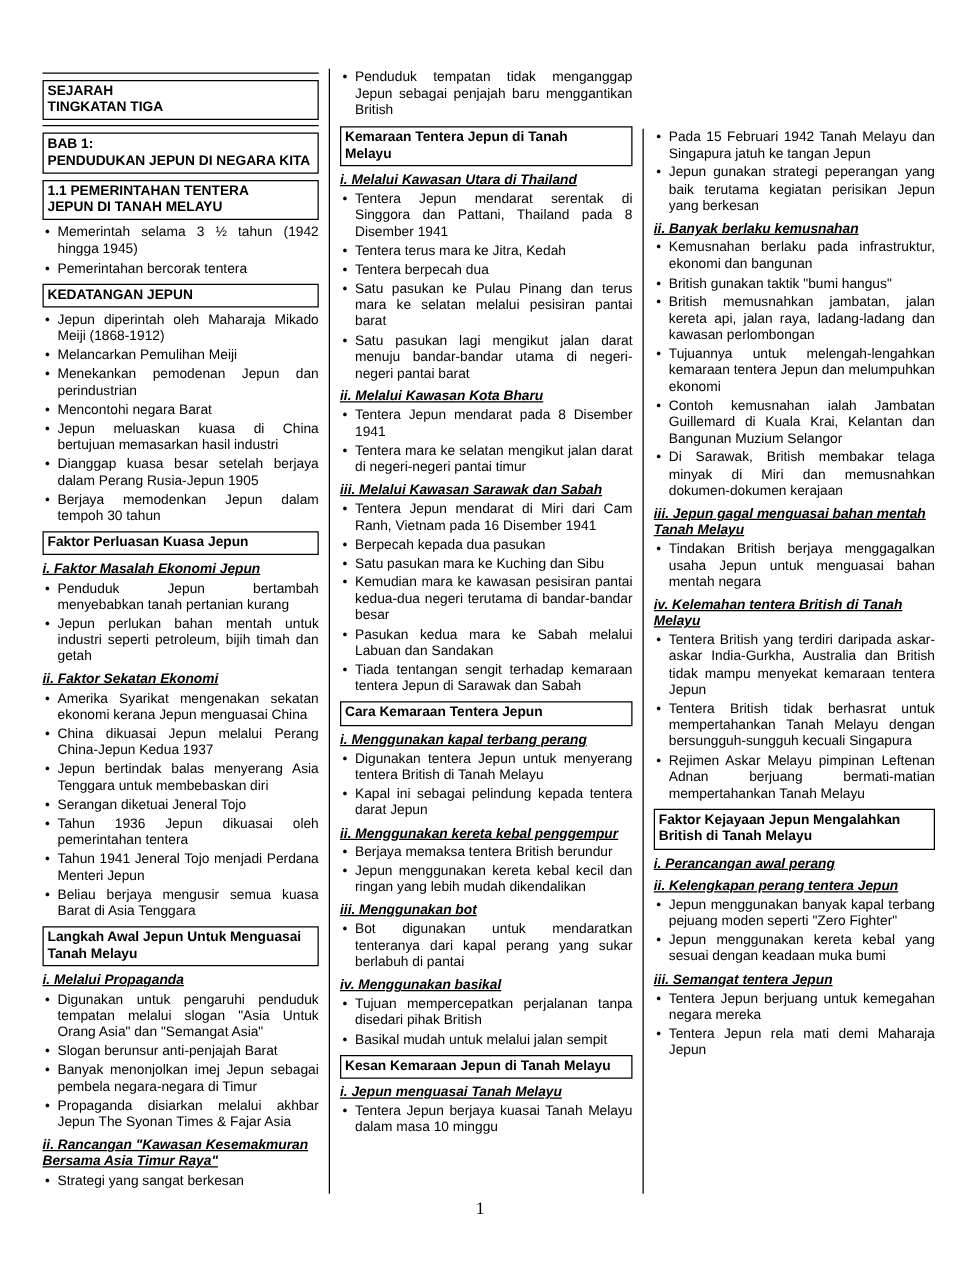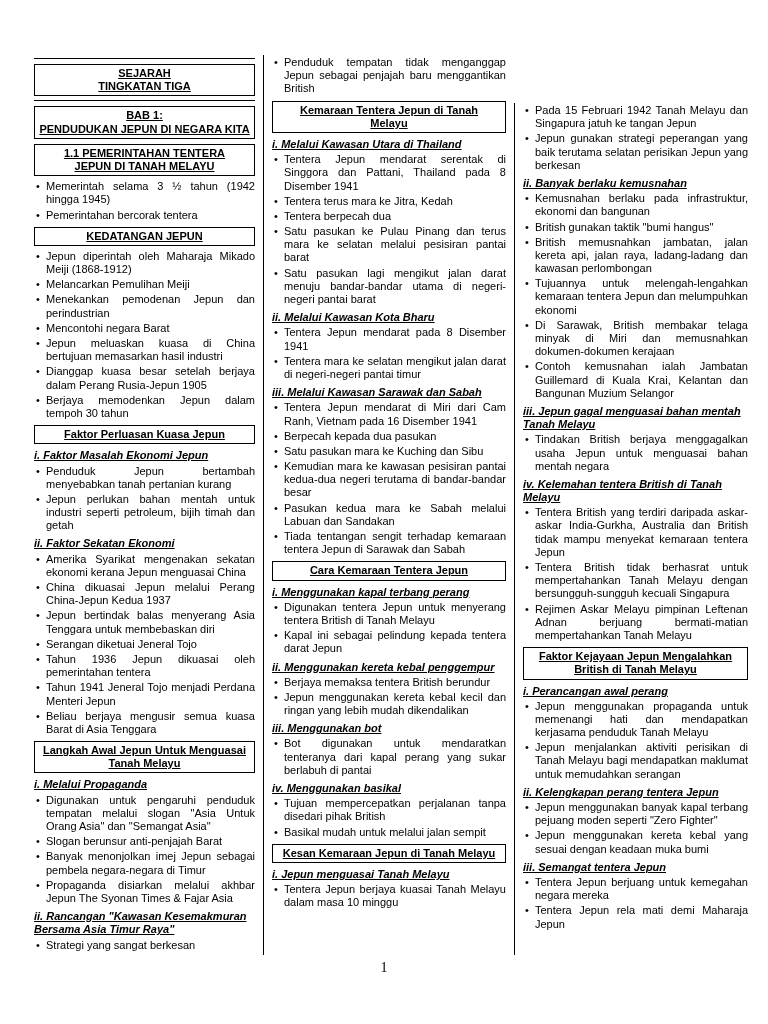--- a/index.html
+++ b/index.html
@@ -23,24 +23,23 @@
   }
   .column:nth-child(1) { width: 229px; padding-right: 8px; }
   .column:nth-child(2) { width: 251px; padding: 0 8px; border-left: 1px solid #000; }
   .column:nth-child(3) { width: 234px; padding-left: 8px; border-left: 1px solid #000; margin-top: 48px; }
 
   .rule { border-top: 1px solid #000; margin: 3px 0; }
 
   .box {
     border: 1px solid #000;
     font-weight: bold;
-    text-align: center;
+    text-align: left;
     padding: 2px 3px;
     margin: 5px 0 4px 0;
-    text-decoration: underline;
   }
 
   .subhead {
     font-weight: bold;
     font-style: italic;
     text-decoration: underline;
     margin: 5px 0 2px 0;
   }
 
   ul.bullets { list-style: none; margin: 1px 0 3px 0; }
@@ -190,50 +189,46 @@
           <div>Kesan Kemaraan Jepun di Tanah Melayu</div>
         </div>
         <div class="subhead">i. Jepun menguasai Tanah Melayu</div>
         <ul class="bullets">
           <li>Tentera Jepun berjaya kuasai Tanah Melayu dalam masa 10 minggu</li>
         </ul>
       </div>
       <div class="column">
         <ul class="bullets">
           <li>Pada 15 Februari 1942 Tanah Melayu dan Singapura jatuh ke tangan Jepun</li>
-          <li>Jepun gunakan strategi peperangan yang baik terutama selatan perisikan Jepun yang berkesan</li>
+          <li>Jepun gunakan strategi peperangan yang baik terutama kegiatan perisikan Jepun yang berkesan</li>
         </ul>
         <div class="subhead">ii. Banyak berlaku kemusnahan</div>
         <ul class="bullets">
           <li>Kemusnahan berlaku pada infrastruktur, ekonomi dan bangunan</li>
           <li>British gunakan taktik "bumi hangus"</li>
           <li>British memusnahkan jambatan, jalan kereta api, jalan raya, ladang-ladang dan kawasan perlombongan</li>
           <li>Tujuannya untuk melengah-lengahkan kemaraan tentera Jepun dan melumpuhkan ekonomi</li>
+          <li>Contoh kemusnahan ialah Jambatan Guillemard di Kuala Krai, Kelantan dan Bangunan Muzium Selangor</li>
           <li>Di Sarawak, British membakar telaga minyak di Miri dan memusnahkan dokumen-dokumen kerajaan</li>
-          <li>Contoh kemusnahan ialah Jambatan Guillemard di Kuala Krai, Kelantan dan Bangunan Muzium Selangor</li>
         </ul>
         <div class="subhead">iii. Jepun gagal menguasai bahan mentah Tanah Melayu</div>
         <ul class="bullets">
           <li>Tindakan British berjaya menggagalkan usaha Jepun untuk menguasai bahan mentah negara</li>
         </ul>
         <div class="subhead">iv. Kelemahan tentera British di Tanah Melayu</div>
         <ul class="bullets">
           <li>Tentera British yang terdiri daripada askar-askar India-Gurkha, Australia dan British tidak mampu menyekat kemaraan tentera Jepun</li>
           <li>Tentera British tidak berhasrat untuk mempertahankan Tanah Melayu dengan bersungguh-sungguh kecuali Singapura</li>
           <li>Rejimen Askar Melayu pimpinan Leftenan Adnan berjuang bermati-matian mempertahankan Tanah Melayu</li>
         </ul>
         <div class="box">
           <div>Faktor Kejayaan Jepun Mengalahkan</div>
           <div>British di Tanah Melayu</div>
         </div>
         <div class="subhead">i. Perancangan awal perang</div>
-        <ul class="bullets">
-          <li>Jepun menggunakan propaganda untuk memenangi hati dan mendapatkan kerjasama penduduk Tanah Melayu</li>
-          <li>Jepun menjalankan aktiviti perisikan di Tanah Melayu bagi mendapatkan maklumat untuk memudahkan serangan</li>
-        </ul>
         <div class="subhead">ii. Kelengkapan perang tentera Jepun</div>
         <ul class="bullets">
           <li>Jepun menggunakan banyak kapal terbang pejuang moden seperti "Zero Fighter"</li>
           <li>Jepun menggunakan kereta kebal yang sesuai dengan keadaan muka bumi</li>
         </ul>
         <div class="subhead">iii. Semangat tentera Jepun</div>
         <ul class="bullets">
           <li>Tentera Jepun berjuang untuk kemegahan negara mereka</li>
           <li>Tentera Jepun rela mati demi Maharaja Jepun</li>
         </ul>

